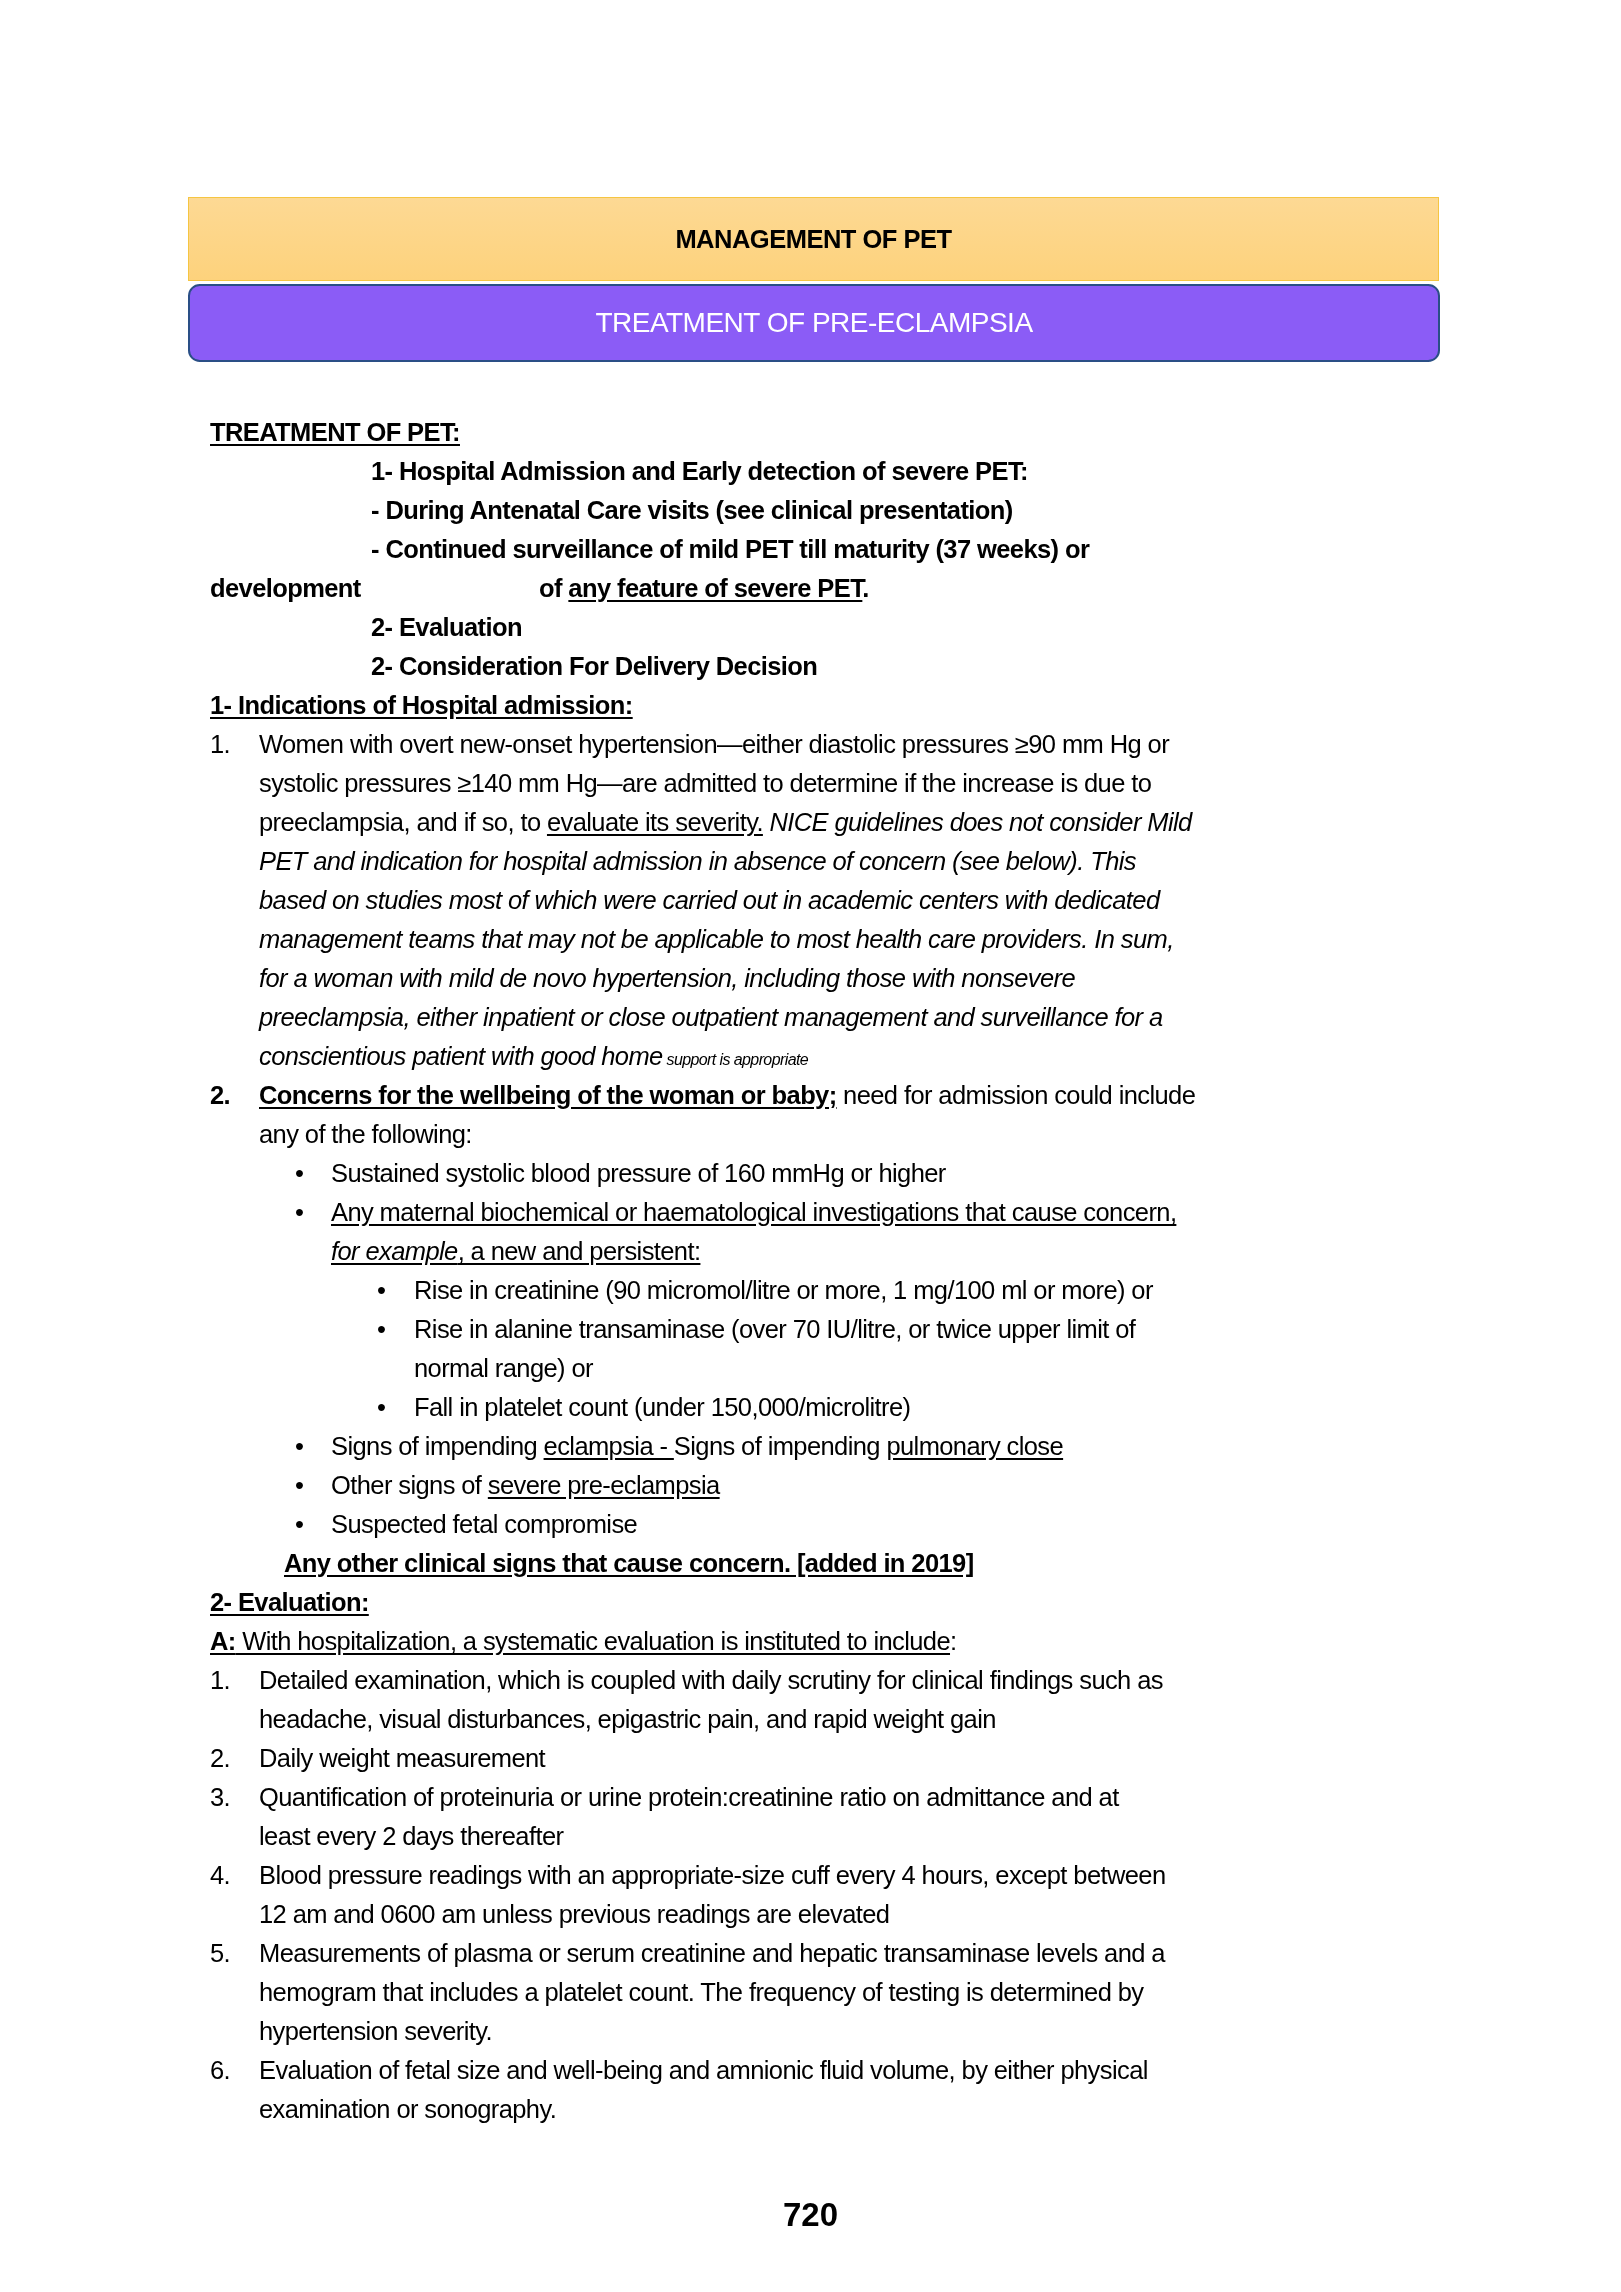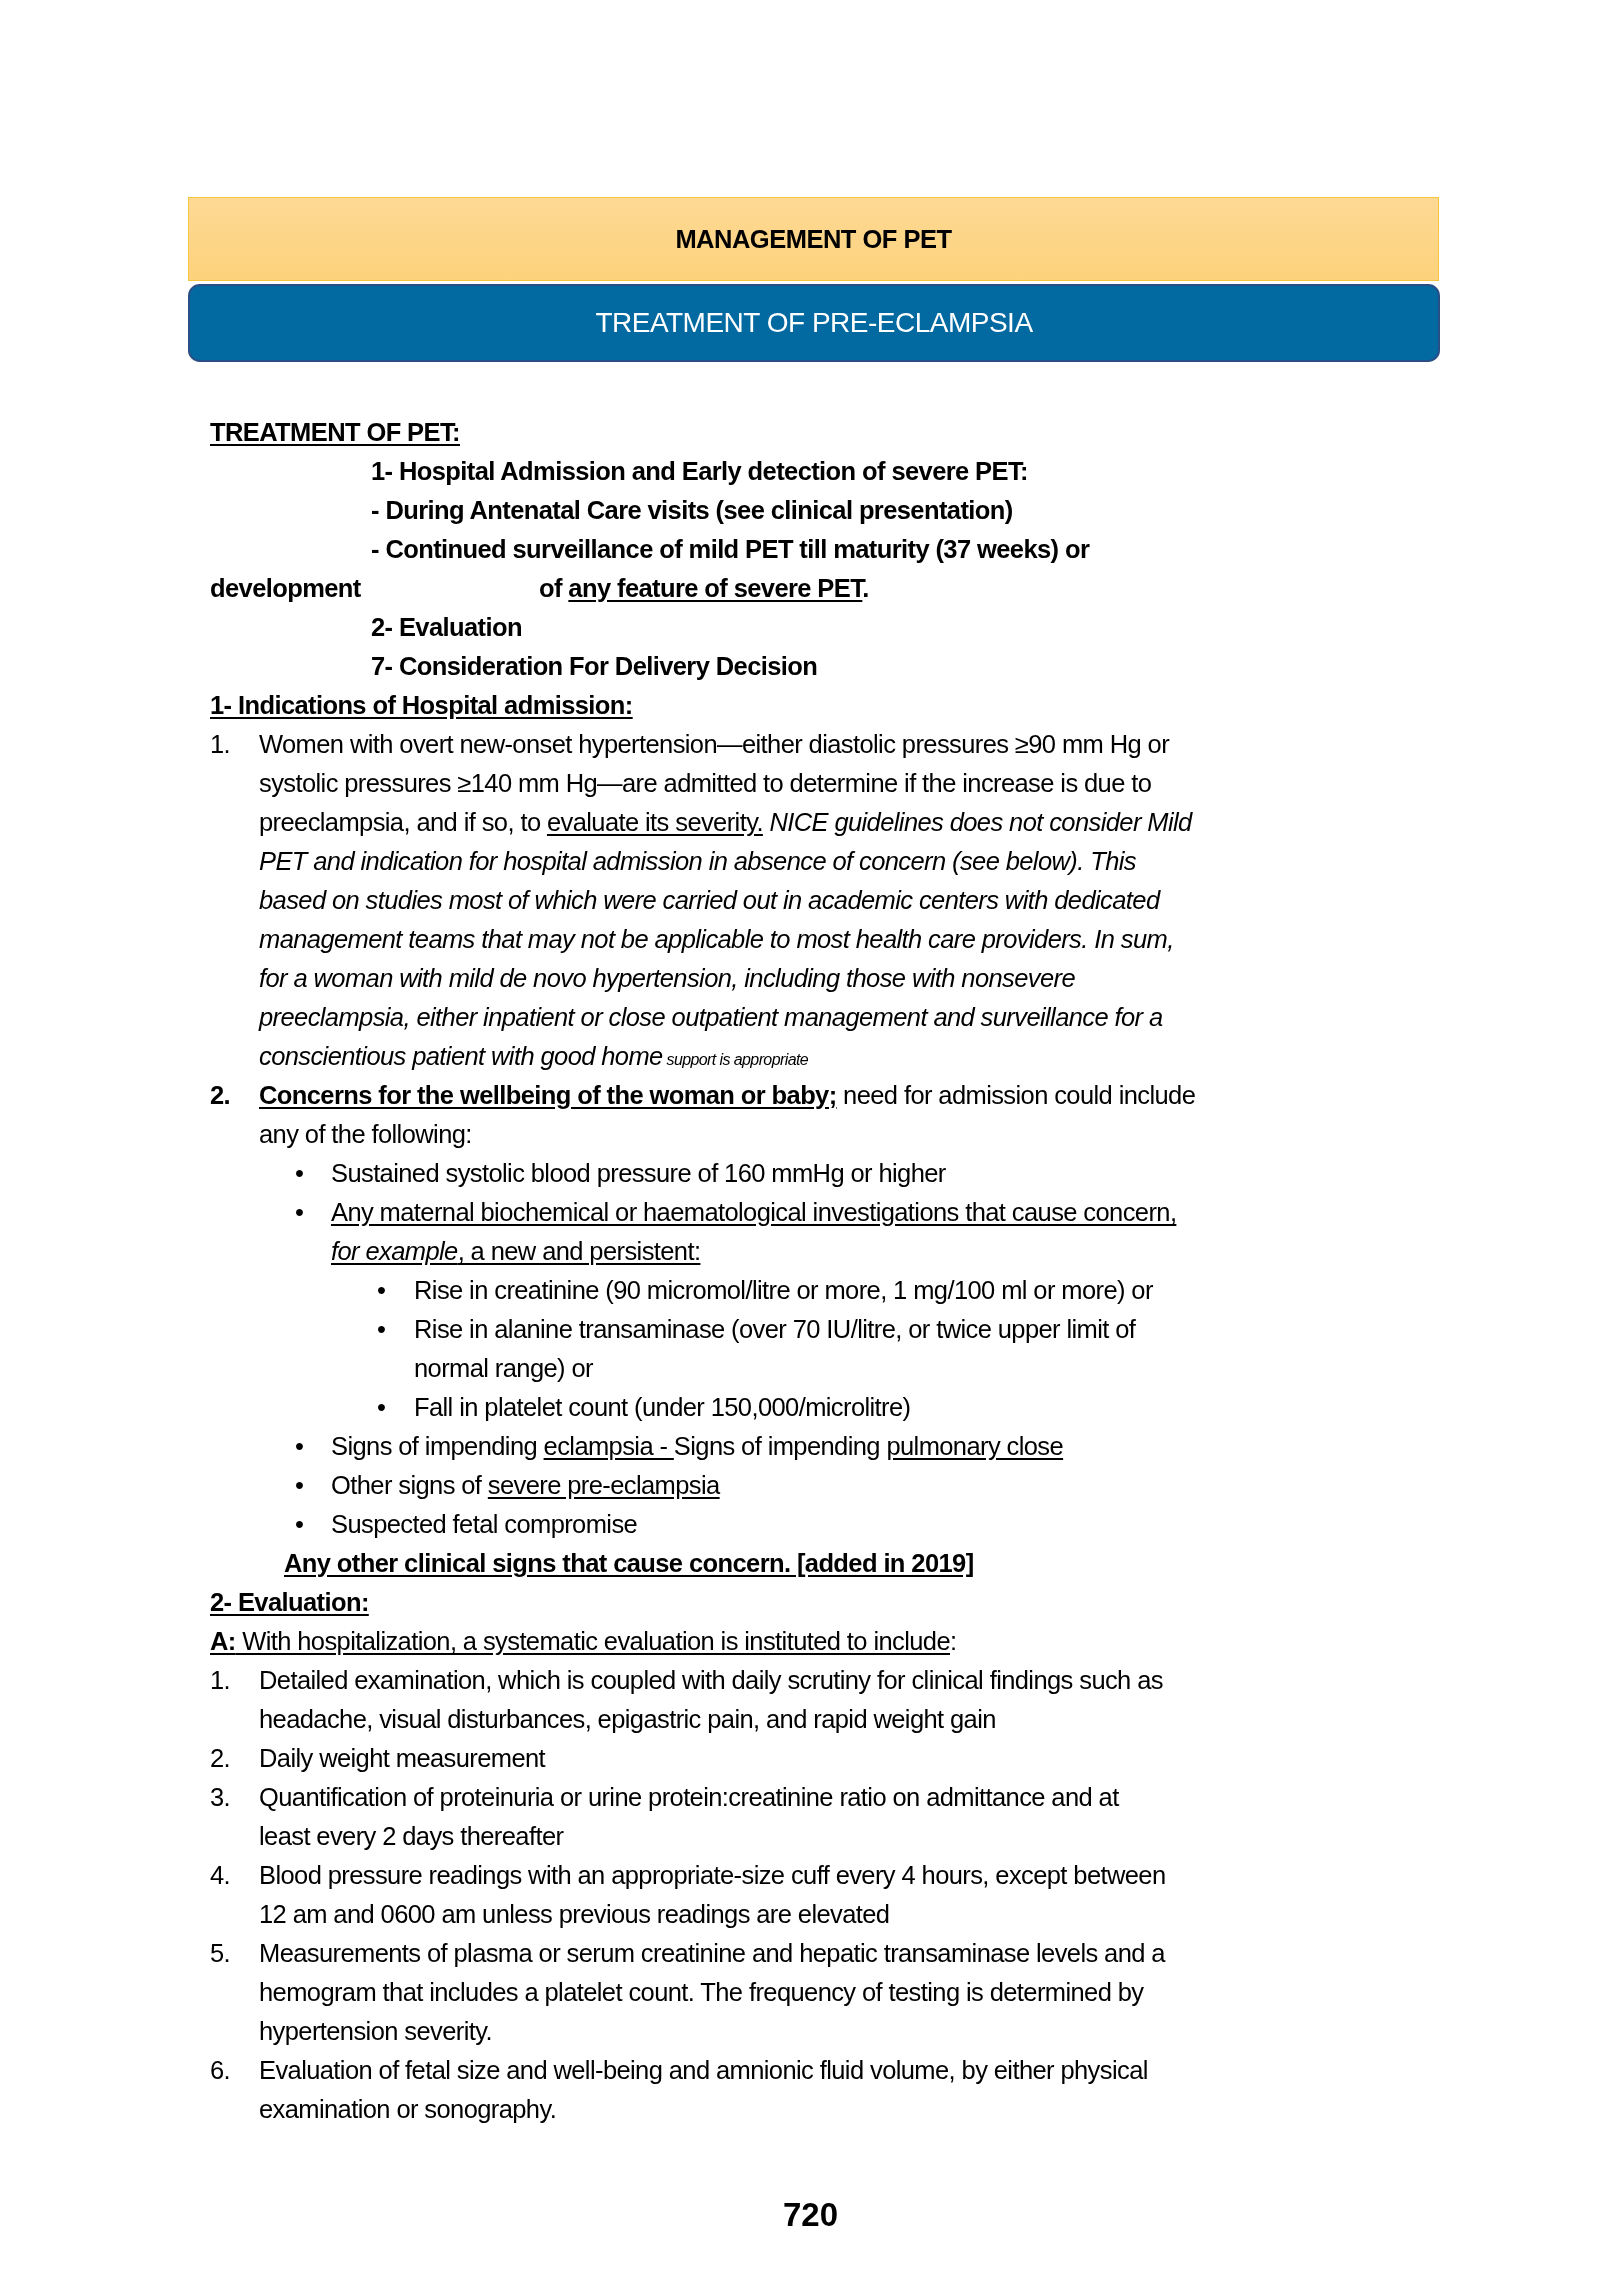--- a/index.html
+++ b/index.html
@@ -7,21 +7,21 @@
          font-family: "Liberation Sans", "DejaVu Sans", sans-serif; color: #000; }
   .banner-yellow {
     position: absolute; left: 188px; top: 197px; width: 1251px; height: 84px;
     background: linear-gradient(#fdd994, #fdd27c);
     border: 1.5px solid #f5c542; box-sizing: border-box;
     display: flex; align-items: center; justify-content: center;
     font-weight: bold; font-size: 25.5px; letter-spacing: -0.5px;
   }
   .banner-blue {
     position: absolute; left: 188px; top: 284px; width: 1252px; height: 78px;
-    background: #0369a1; border: 2.9px solid #2a4f86; border-radius: 11.8px;
+    background: #8b5cf6; border: 2.9px solid #2a4f86; border-radius: 11.8px;
     box-sizing: border-box; display: flex; align-items: center; justify-content: center;
     color: #ffffff; font-size: 28px; letter-spacing: -0.5px;
   }
   .content { position: absolute; left: 210px; top: 385px; width: 1225px;
              font-size: 25.5px; line-height: 39px; letter-spacing: -0.6px; margin-top: 28px; }
   .line { white-space: nowrap; height: 39px; }
   .b { font-weight: bold; }
   .u { text-decoration: underline; text-underline-offset: 2.9px; }
   .i { font-style: italic; }
   .small { font-size: 16px; }
@@ -49,21 +49,21 @@
 <div class="content">
   
   <div class="line b u" style="display:inline-block">TREATMENT OF PET:</div>
   <div class="line b ind1">1- Hospital Admission and Early detection of severe PET:</div>
   <div class="line b ind1">- During Antenatal Care visits (see clinical presentation)</div>
   <div class="line b ind1">- Continued surveillance of mild PET till maturity (37 weeks) or</div>
   <div class="line b">
     <span style="display:inline-block;width:329px">development</span><span>of </span><span class="u">any feature of severe PET</span><span>.</span>
   </div>
   <div class="line b ind1">2- Evaluation</div>
-  <div class="line b ind1">7- Consideration For Delivery Decision</div>
+  <div class="line b ind1">2- Consideration For Delivery Decision</div>
 
   
   <div class="line b u" style="display:inline-block">1- Indications of Hospital admission:</div>
 
   <div class="row">
     <div class="num">1.</div>
     <div class="txt">
       <div class="line">Women with overt new-onset hypertension—either diastolic pressures ≥90 mm Hg or</div>
       <div class="line">systolic pressures ≥140 mm Hg—are admitted to determine if the increase is due to</div>
       <div class="line"><span>preeclampsia, and if so, to </span><span class="u">evaluate its severity.</span><span class="i"> NICE guidelines does not consider Mild</span></div>

